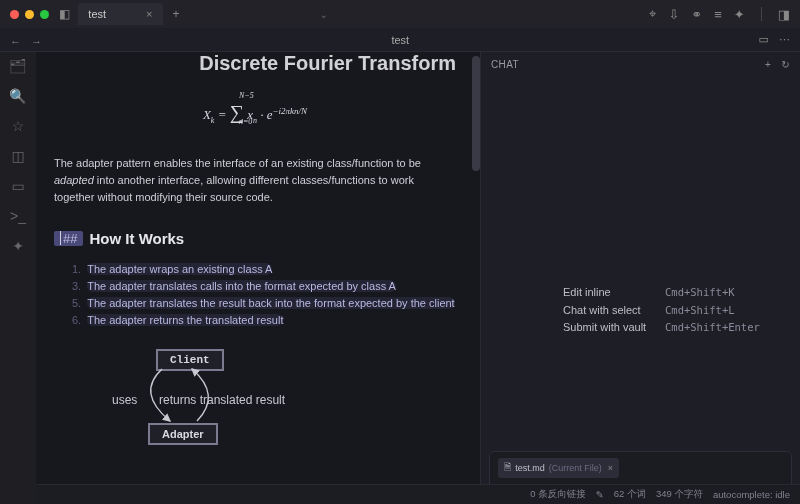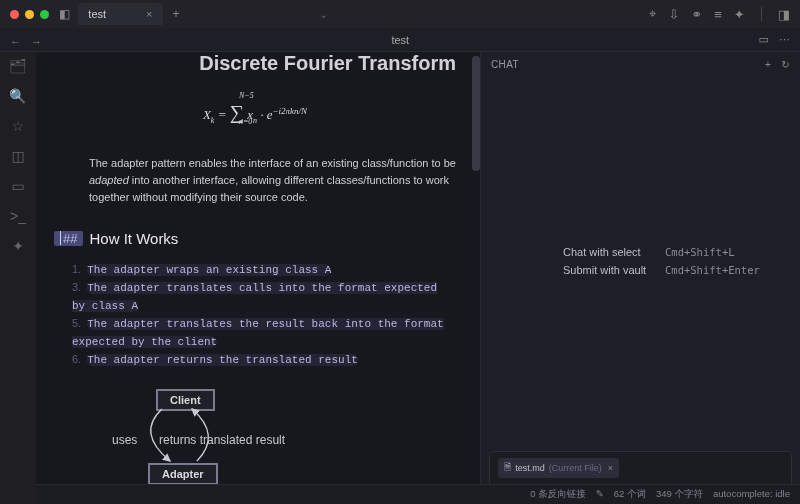--- a/index.html
+++ b/index.html
@@ -34,64 +34,64 @@
   .scroll-thumb { position:absolute; right:0; top:0; width:8px; height:115px; background:#3a3a46; border-radius:4px; }
 
   h1.dft { font-size:20px; font-weight:700; color:#e6e6ea; filter:blur(0.4px); opacity:.9;text-align:right;}
   .formula { text-align:center; font-family:'Times New Roman',serif; font-style:italic; color:#d6d6dd; margin:26px 0 30px 0; font-size:13px; position:relative; }
   .formula .sum { font-size:20px; font-style:normal;}
   .formula-inner { display:inline-block; position:relative; }
   .formula-inner .top { position:absolute; top:-10px; left:36px; font-size:8px; font-style:italic; }
   .formula-inner .bot { position:absolute; top:16px; left:36px; font-size:8px; font-style:italic; }
   .formula-inner sup { font-size:9px; }
   h2.adapter { font-size:17px; font-weight:700; color:#e8e8ec; margin:6px 0 16px 0; }
-  p.desc { font-size:11px; line-height:1.55; color:#cfcfd6; margin-bottom:24px;margin-left:35px;}
+  p.desc { font-size:11px; line-height:1.55; color:#cfcfd6; margin-bottom:24px;}
   p.desc em { font-style:italic; }
 
   .cursor-hash { display:inline-block; background:#49497a; color:#bdbde0; padding:0 6px; font-size:13px; border-radius:2px; }
   .cursor-hash::before { content:""; display:inline-block; width:1px; height:14px; background:#d0d0e0; vertical-align:-2px; margin-right:2px; }
-  h2.hiw { font-size:15px; font-weight:400; color:#e8e8ec; display:inline-block; margin-left:6px; }
+  h2.hiw { font-size:15px; font-weight:700; color:#e8e8ec; display:inline-block; margin-left:6px; }
   .hiw-row { margin:10px 0 14px 0; display:flex; align-items:center; }
 
   ol.steps { list-style:none; padding-left:18px; }
   ol.steps li { font-size:11px; line-height:1.55; color:#b9b9e2; }
   ol.steps li .num { color:#5d5d7a; margin-right:6px;}
-  .hl { background:rgba(120,120,200,0.14); border-radius:6px;font-family:Liberation Mono, monospace; }
+  .hl { background:rgba(120,120,200,0.14); border-radius:6px; }
 
   
   .diagram { margin-top:20px; position:relative; height:90px; padding-left:40px;}
   .box { display:inline-block; border:2px solid #7a7a90; background:#202028; padding:3px 12px; font-weight:600; color:#d8d8dd; font-size:11px; }
-  .box.client { position:absolute; top:0; left:102px;}
+  .box.client { position:absolute; top:0; left:102px;font-family:Liberation Mono, monospace;}
   .box.adapter { position:absolute; top:74px; left:94px;}
   .lbl { position:absolute; font-size:12px; color:#c8c8d0; }
   .lbl.uses { top:44px; left:58px; }
   .lbl.returns { top:44px; left:105px; }
   .arrow-svg { position:absolute; left:68px; top:14px; }
 
   
-  .chat { width:320px; background:#1e1e26; border-left:1px solid #2a2a34; display:flex; flex-direction:column; }
+  .chat { width:320px; background:#1e1e26; border-left:1px solid #2a2a34; display:flex; flex-direction:column;gap:40px; }
   .chat-head { height:24px; display:flex; align-items:center; padding:0 10px; color:#9a9aa6; font-size:10px; letter-spacing:.4px;}
   .chat-head .r { margin-left:auto; display:flex; gap:10px; color:#888;}
   .chat-body { flex:1; position:relative; }
   .shortcuts { position:absolute; top:168px; left:82px; font-size:11px; color:#bfbfca; }
   .shortcuts .row { display:flex; gap:10px; line-height:1.6; }
   .shortcuts .k { font-family:Menlo,monospace; color:#8a8a9a; font-size:10.5px;}
   .shortcuts .lab { width:92px; text-align:left; }
 
   .chat-input-area { border:1px solid #2e2e3a; border-radius:5px; margin:0 8px 4px 8px; padding:6px 8px 5px 8px; background:#1b1b22; }
   .attach { display:inline-flex; align-items:center; gap:4px; background:#2d2d3a; padding:2px 6px; border-radius:3px; font-size:9px; color:#c0c0cc; }
   .attach .file-icon { font-size:9px; }
   .attach .tag { color:#6b6b80; }
   .attach .x { color:#888; margin-left:2px;}
   .input-row2 { display:flex; align-items:center; margin-top:6px; color:#71717e; font-size:9px; gap:10px;}
   .input-row2 .submit { margin-left:auto; display:flex; align-items:center; gap:4px;}
 
   
   .statusbar { position:absolute; bottom:0; left:36px; right:0; height:20px; background:#1c1c23; border-top:1px solid #28282f; display:flex; align-items:center; color:#82828e; font-size:9.5px; padding:0 10px; gap:12px;}
-  .statusbar .r { margin-left:auto; display:flex; gap:10px; }
+  .statusbar .r { margin-left:auto; display:flex; gap:10px; align-items:center;}
 </style>
 </head>
 <body>
 
 <div class="titlebar">
   <div class="traffic">
     <div class="tl" style="background:#ff5f57"></div>
     <div class="tl" style="background:#febc2e"></div>
     <div class="tl" style="background:#28c840"></div>
   </div>
@@ -187,20 +187,24 @@
     <div class="chat-head">
       <span>CHAT</span>
       <div class="r">
         <span>+</span>
         <span>↻</span>
       </div>
     </div>
     <div class="chat-body">
       <div class="shortcuts">
         <div class="row">
+            <span class="lab">Edit inline</span>
+            <span class="k">Cmd+Shift+K</span>
+          </div>
+        <div class="row">
             <span class="lab">Chat with select</span>
             <span class="k">Cmd+Shift+L</span>
           </div>
         <div class="row">
             <span class="lab">Submit with vault</span>
             <span class="k">Cmd+Shift+Enter</span>
           </div>
       </div>
     </div>
     <div class="chat-input-area">

